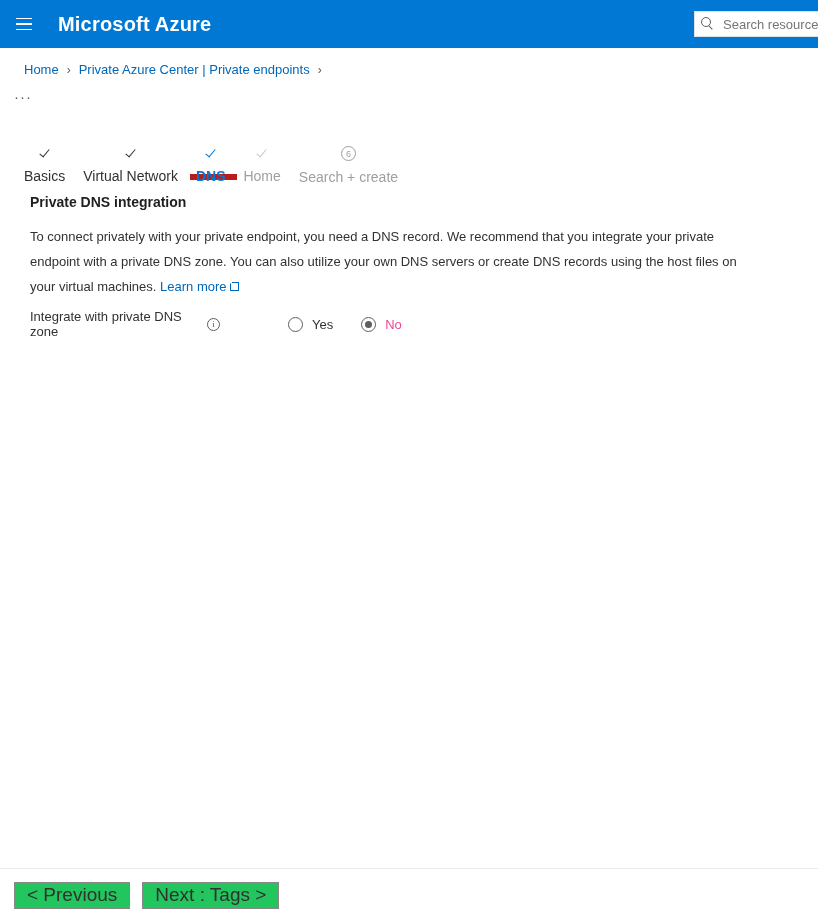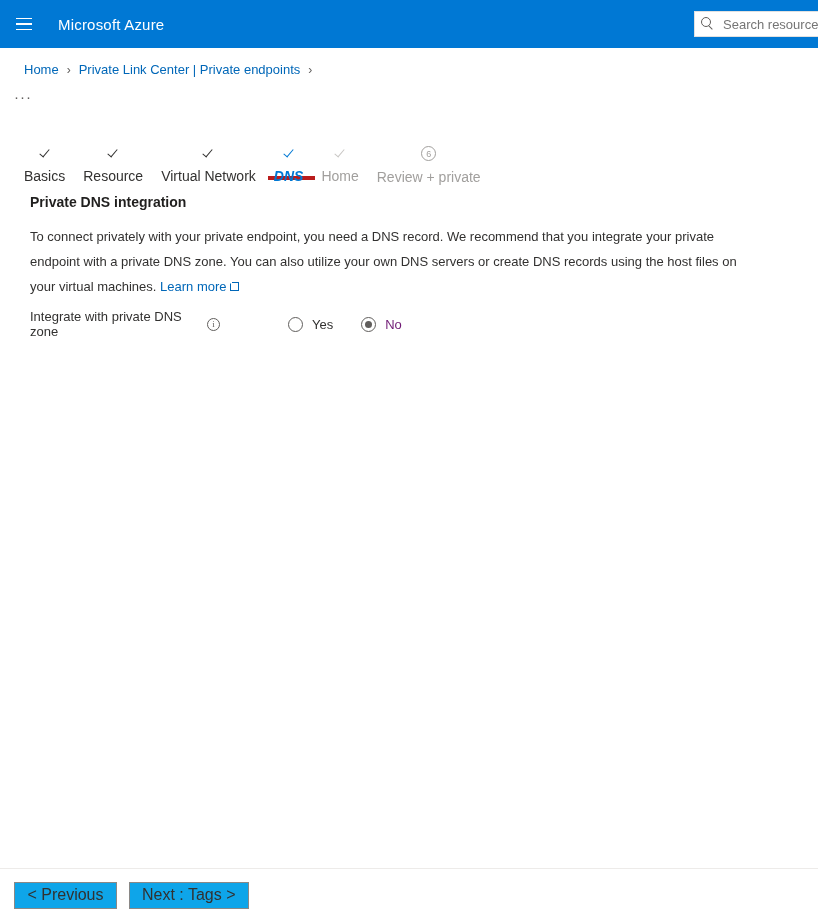--- a/index.html
+++ b/index.html
@@ -34,22 +34,22 @@
     cursor: pointer;
   }
   .hamburger span {
     display: block;
     width: 16px;
     height: 1.5px;
     background: #ffffff;
   }
   .brand {
     color: #ffffff;
-    font-size: 15px;
-    font-weight: normal;
+    font-size: 20px;
+    font-weight: bold;
     letter-spacing: .2px;
     margin-left: 10px;
     white-space: nowrap;
   }
   .searchbox {
     position: absolute;
     left: 694px;
     top: 11px;
     width: 210px;
     height: 26px;
@@ -149,23 +149,22 @@
     padding: 0 12px 8px 6px;
     font-size: 14px;
     color: #323130;
     cursor: pointer;
     position: relative;
     height: 100%;
     box-sizing: border-box;
     flex-direction: column;
   }
   .tab.active {
-    border-bottom: 4px solid #b91c1c;
+    border-bottom: 6px solid #b91c1c;
     font-weight: normal;
-    font-style: italic;
   }
   .tab.active .tab-label { color: #0078d4; font-weight: bold; }
   .tab.disabled { color: #a19f9d; cursor: default; }
   .check {
     width: 14px; height: 14px;
     position: relative;
     flex: 0 0 auto;
     display: inline-block;
   }
   .check::before {
@@ -287,42 +286,42 @@
     background: #fff;
   }
   .radio.checked .dot::after {
     content: "";
     position: absolute;
     width: 7px; height: 7px;
     border-radius: 50%;
     background: #605e5c;
     left: 3px; top: 3px;
   }
-  .radio.checked .label { color: #701a75; }
+  .radio.checked .label { color: #ec4899; }
 
   
   .footer {
     position: absolute;
     left: 0;
     bottom: 0;
     width: 818px;
     height: 53px;
     border-top: 1px solid #edebe9;
     background: #ffffff;
     display: flex;
     align-items: center;
     padding-left: 14px;
     gap: 12px;
   }
   .btn {
     min-width: 103px;
     height: 27px;
     border: 1px solid #8a8886;
-    background: #0ea5e9;
-    font-size: 16px;
+    background: #22c55e;
+    font-size: 19px;
     color: #323130;
     font-family: "Liberation Sans", sans-serif;
     cursor: pointer;
     padding: 0 12px;
   }
 </style>
 </head>
 <body>
 
 <div class="topbar">
@@ -334,52 +333,48 @@
   <div class="brand">Microsoft Azure</div>
   <div class="searchbox">
     <span class="magnifier"></span>
     <input type="text" placeholder="Search resources" style="">
   </div>
 </div>
 
 <div class="breadcrumb">
   <a>Home</a>
   <span class="sep">›</span>
-  <a>Private Link Center | Private endpoints</a>
+  <a>Private Azure Center | Private endpoints</a>
   <span class="sep">›</span>
 </div>
 
 <div class="title-row">
   <div class="ellipsis-btn">···</div>
 </div>
 
 <div class="tabs">
   <div class="tab">
     <span class="check"></span>
     <span class="tab-label">Basics</span>
   </div>
   <div class="tab">
     <span class="check"></span>
-    <span class="tab-label">Resource</span>
-  </div>
-  <div class="tab">
-    <span class="check"></span>
     <span class="tab-label">Virtual Network</span>
   </div>
   <div class="tab active">
     <span class="check blue"></span>
     <span class="tab-label">DNS</span>
   </div>
   <div class="tab disabled">
     <span class="check grey"></span>
     <span class="tab-label">Home</span>
   </div>
   <div class="tab disabled">
     <span class="num-circle">6</span>
-    <span class="tab-label">Review + private</span>
+    <span class="tab-label">Search + create</span>
   </div>
 </div>
 
 <div class="content">
   <div class="section-title">Private DNS integration</div>
   <div class="paragraph">
     <span>To connect privately with your private endpoint, you need a DNS record. We recommend that you integrate your private endpoint with a private DNS zone. You can also utilize your own DNS servers or create DNS records using the host files on your virtual machines.</span>
     <a class="link">Learn more</a><span class="ext-icon"></span>
   </div>
 

